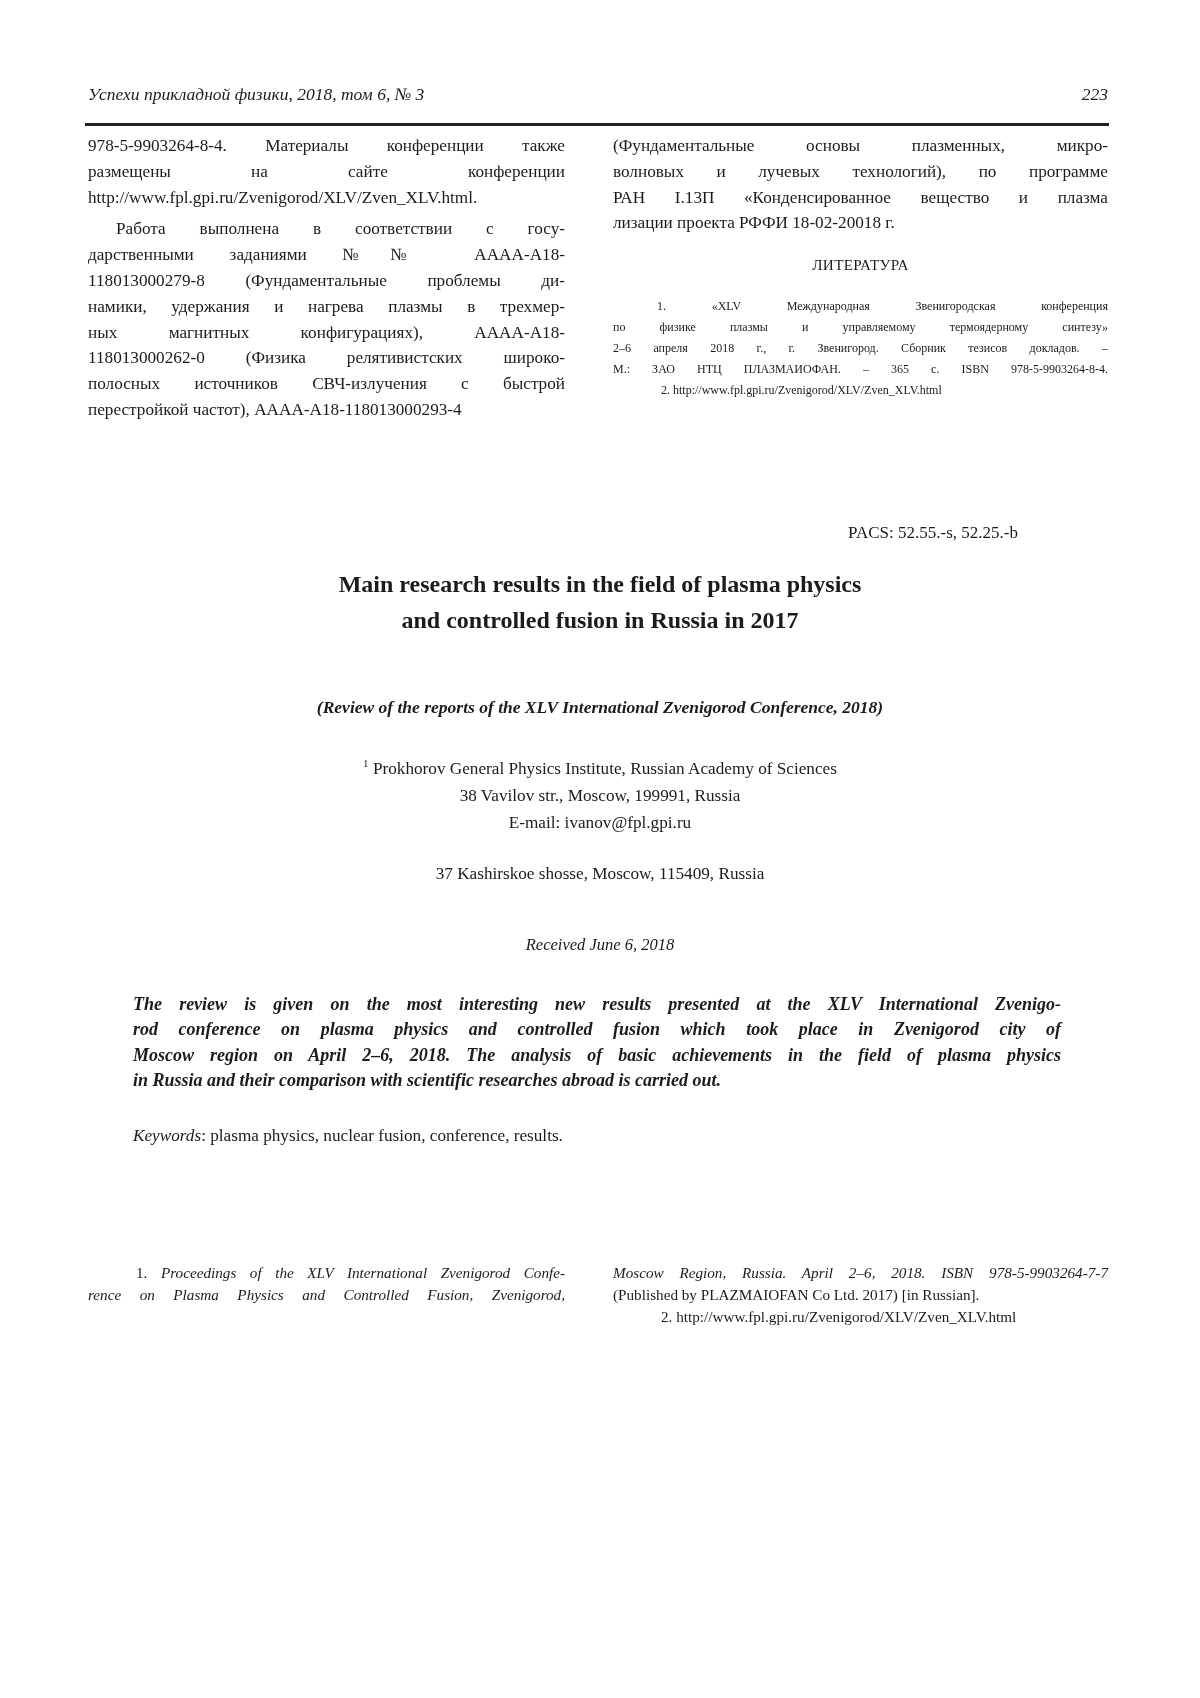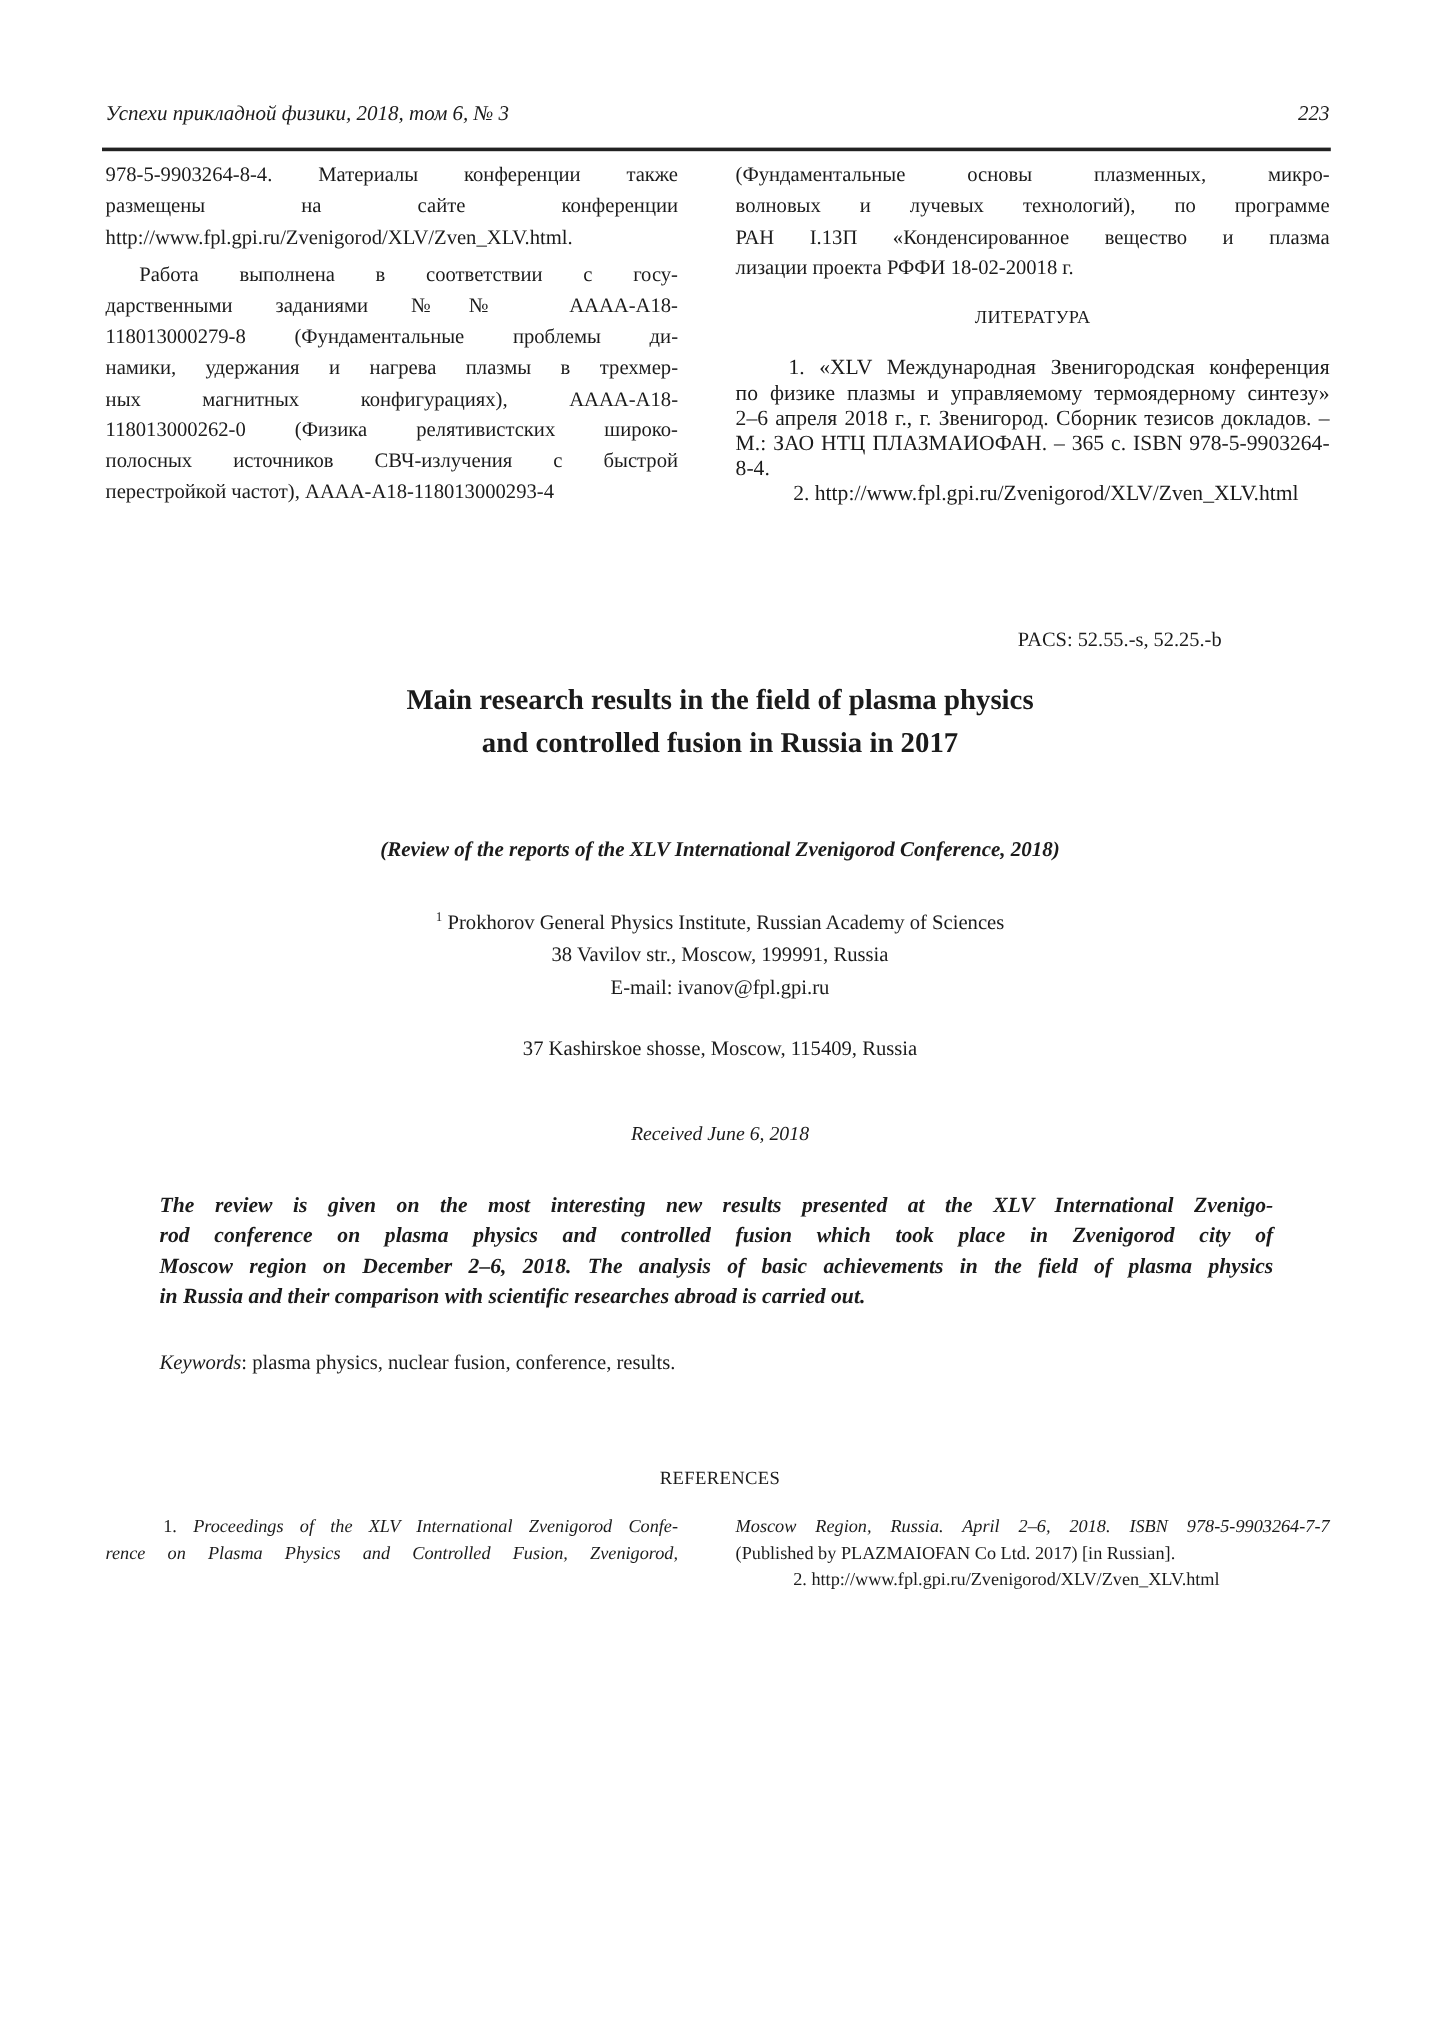--- a/index.html
+++ b/index.html
@@ -12,21 +12,21 @@
   .topcols{top:133px;left:88px;width:1020px;display:flex;}
   .colL{width:477px;font-size:17.2px;line-height:25.8px;}
   .colR{margin-left:48px;width:495px;font-size:17.2px;line-height:25.8px;}
   .jl{text-align:justify;text-align-last:justify;}
   .el{text-align:left;text-align-last:left;}
   .ind28{text-indent:28px;}
   .ind44{text-indent:44px;}
   .ind48{text-indent:48px;}
   .p2{margin-top:6px;}
   .litehead{margin-top:16px;margin-bottom:18px;text-align:center;font-size:15.2px;letter-spacing:.3px;}
-  .smallref{font-size:18px;line-height:21px;}
+  .smallref{font-size:12px;line-height:21px;}
   .pacs{top:523px;left:88px;width:930px;text-align:right;font-size:17px;}
   .title{top:566px;left:0;width:1200px;text-align:center;font-weight:bold;font-size:24px;line-height:36px;}
   .subtitle{top:697px;left:0;width:1200px;text-align:center;font-weight:bold;font-style:italic;font-size:17.5px;}
   .authors{top:708px;left:0;width:1200px;text-align:center;font-style:italic;font-size:18.5px;}
   sup{font-size:11px;line-height:0;}
   .affil{left:0;width:1200px;text-align:center;font-size:17.2px;line-height:27px;}
   .affil1{top:755px;}
   .affil2{top:860px;}
   .received{top:935px;left:0;width:1200px;text-align:center;font-style:italic;font-size:16.5px;}
   .abstract{top:992px;left:133px;width:928px;font-weight:bold;font-style:italic;
@@ -103,29 +103,28 @@
 
   <div class="abs affil affil2">
     <div>37 Kashirskoe shosse, Moscow, 115409, Russia</div>
   </div>
 
   <div class="abs received">Received June 6, 2018</div>
 
   <div class="abs abstract">
     <div class="jl">The review is given on the most interesting new results presented at the XLV International Zvenigo-</div>
     <div class="jl">rod conference on plasma physics and controlled fusion which took place in Zvenigorod city of</div>
-    <div class="jl">Moscow region on December 2–6, 2018. The analysis of basic achievements in the field of plasma physics</div>
+    <div class="jl">Moscow region on April 2–6, 2018. The analysis of basic achievements in the field of plasma physics</div>
     <div class="el">in Russia and their comparison with scientific researches abroad is carried out.</div>
   </div>
 
   <div class="abs keywords">
     <span class="it">Keywords</span><span>: plasma physics, nuclear fusion, conference, results.</span>
   </div>
 
-  <div class="abs refhead">REFERENCES</div>
 
   <div class="abs botrefs">
     <div class="brL">
       <div class="jl ind48"><span>1.</span> <span class="it">Proceedings of the XLV International Zvenigorod Confe-</span></div>
       <div class="jl it">rence on Plasma Physics and Controlled Fusion, Zvenigorod,</div>
     </div>
     <div class="brR">
       <div class="jl it">Moscow Region, Russia. April 2–6, 2018. ISBN 978-5-9903264-7-7</div>
       <div class="el">(Published by PLAZMAIOFAN Co Ltd. 2017) [in Russian].</div>
       <div class="el ind48"><span>2.</span> <span>http://www.fpl.gpi.ru/Zvenigorod/XLV/Zven_XLV.html</span></div>

